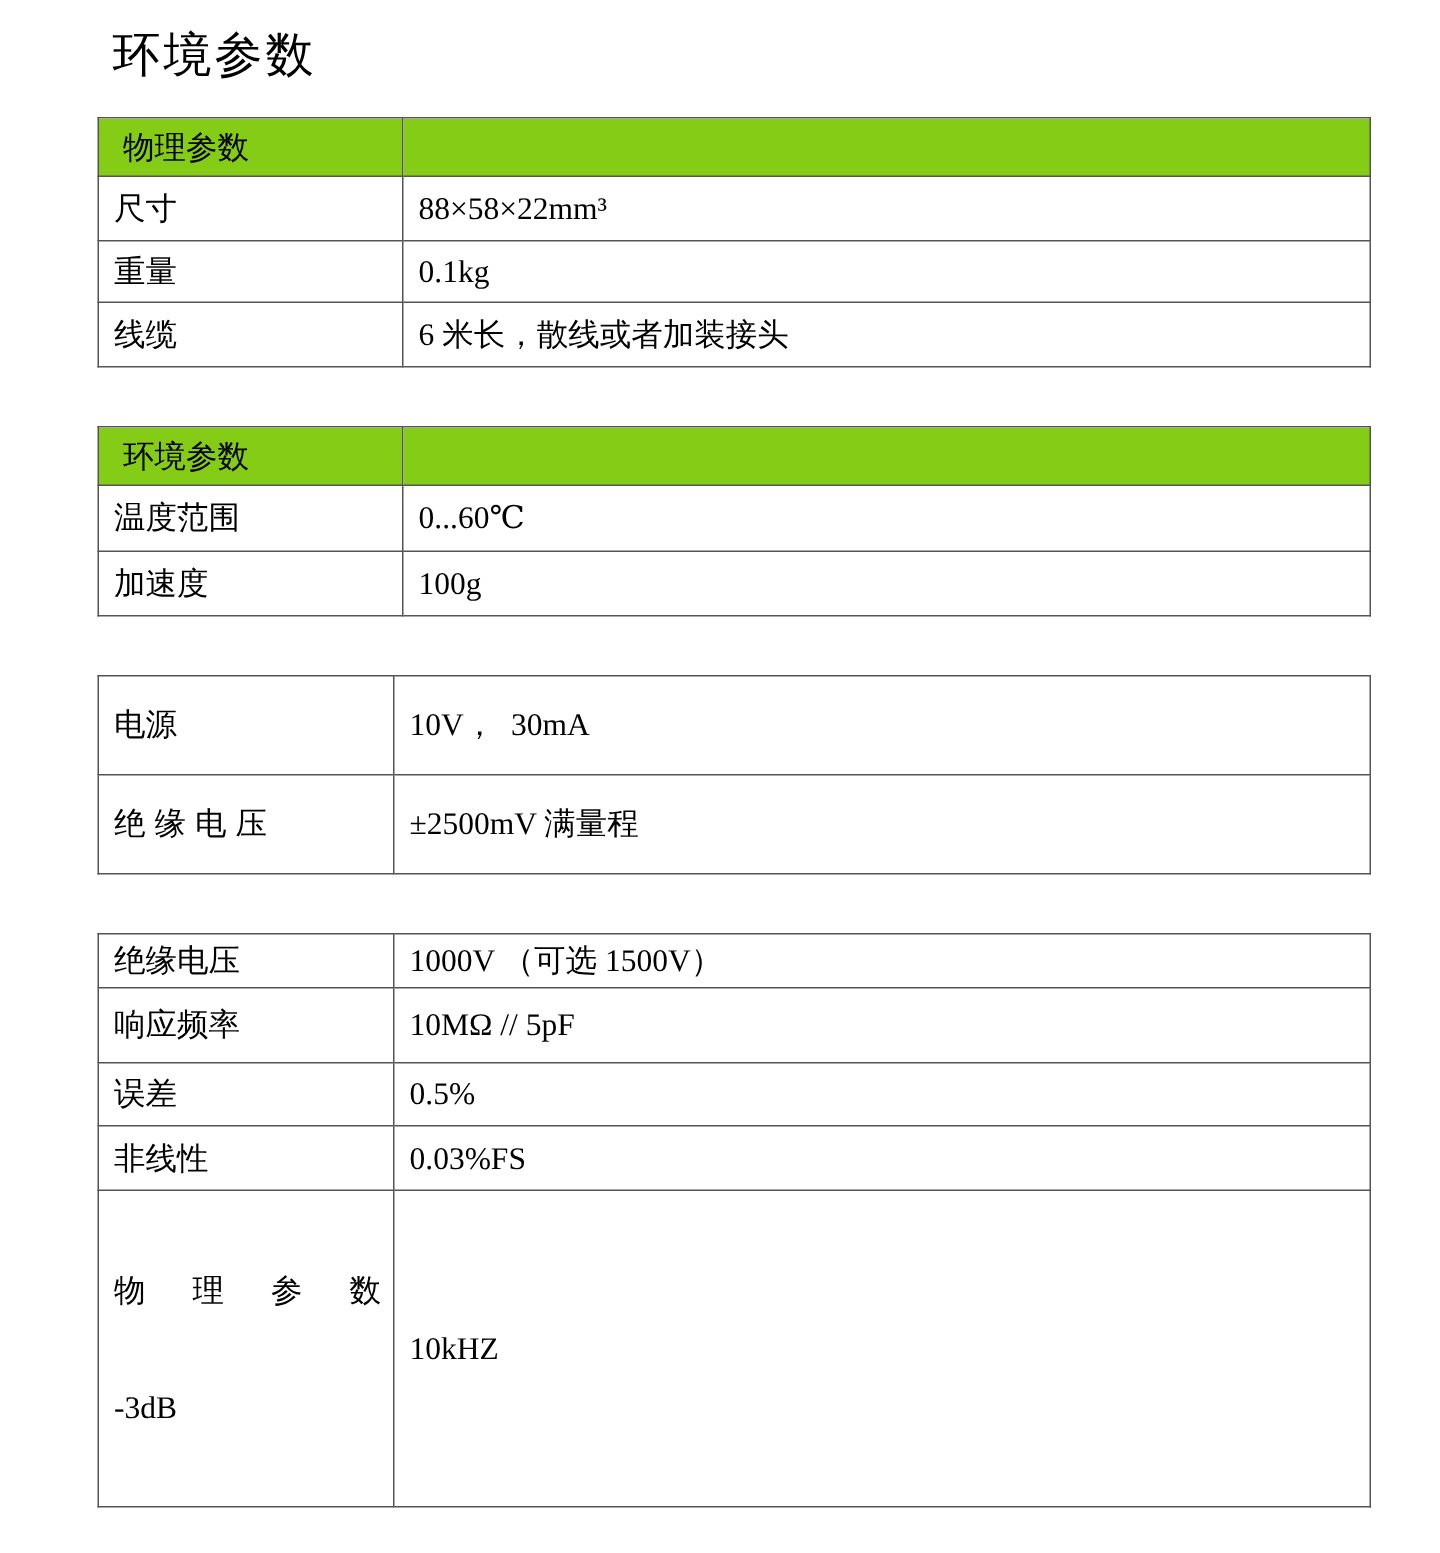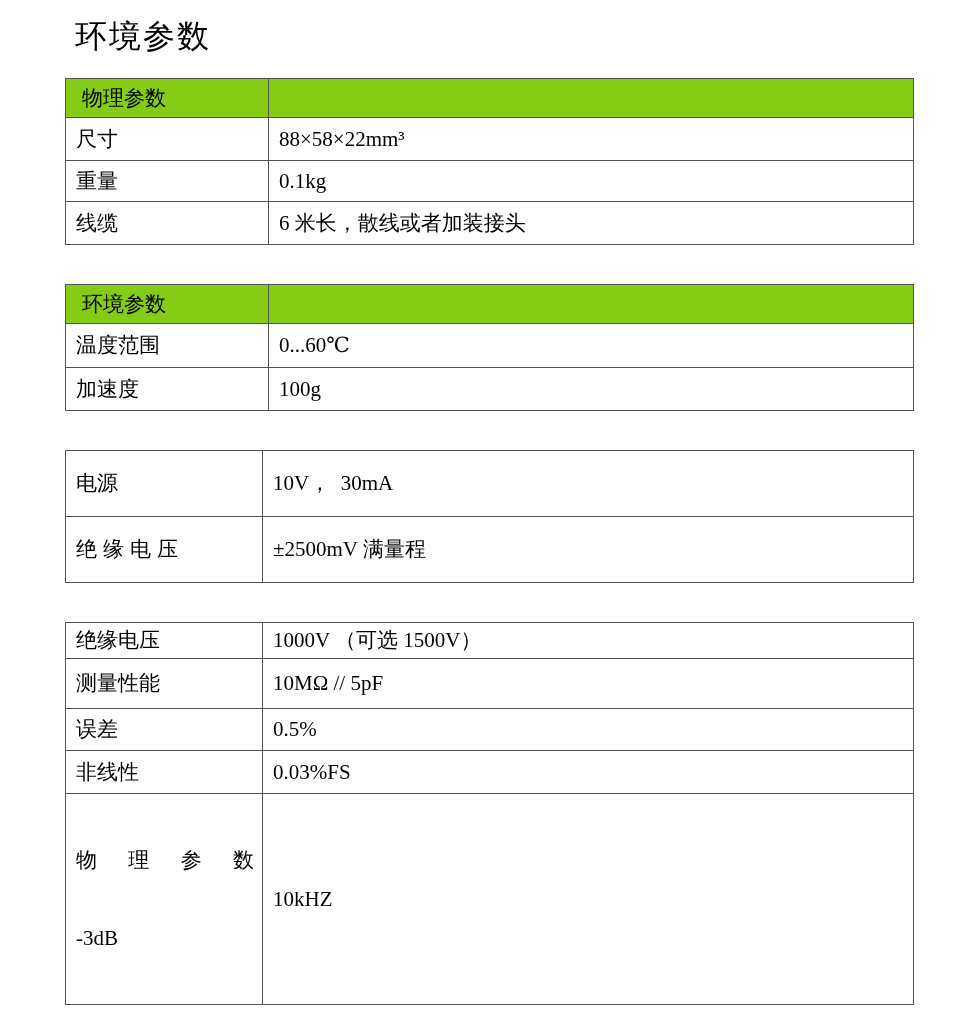--- a/index.html
+++ b/index.html
@@ -126,21 +126,21 @@
   </tbody>
     </table>
 
   <table class="spec last">
     <tbody>
     <tr class="h51">
       <td class="c1">绝缘电压</td>
       <td>1000V （可选 1500V）</td>
     </tr>
     <tr class="h50">
-      <td class="c1">测量性能</td>
+      <td class="c1">响应频率</td>
       <td>10MΩ // 5pF</td>
     </tr>
     <tr class="h42">
       <td class="c1">误差</td>
       <td>0.5%</td>
     </tr>
     <tr class="h43">
       <td class="c1">非线性</td>
       <td>0.03%FS</td>
     </tr>

